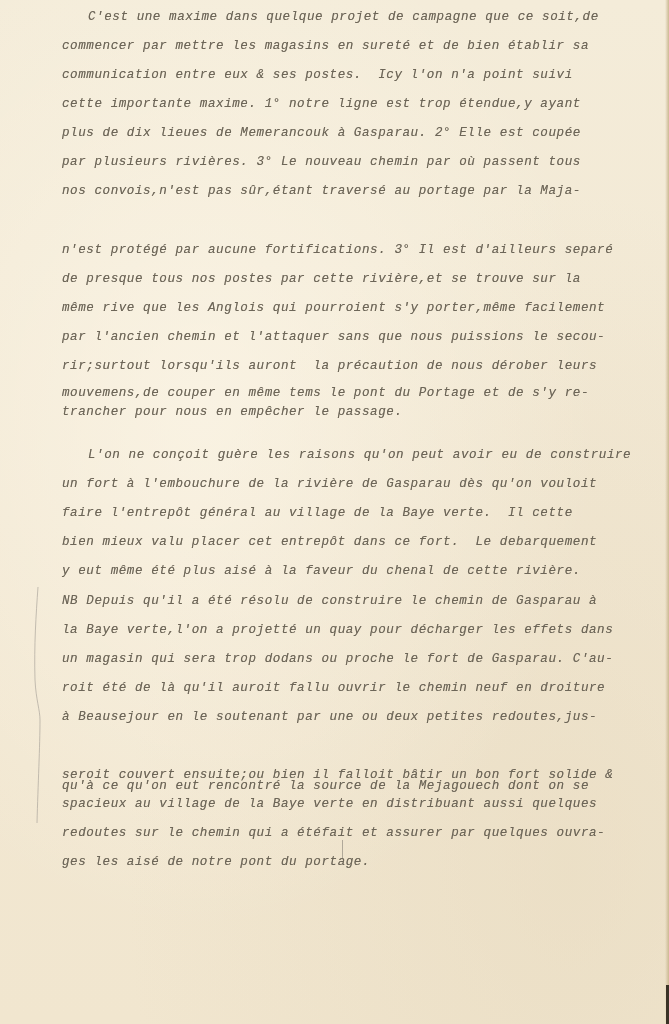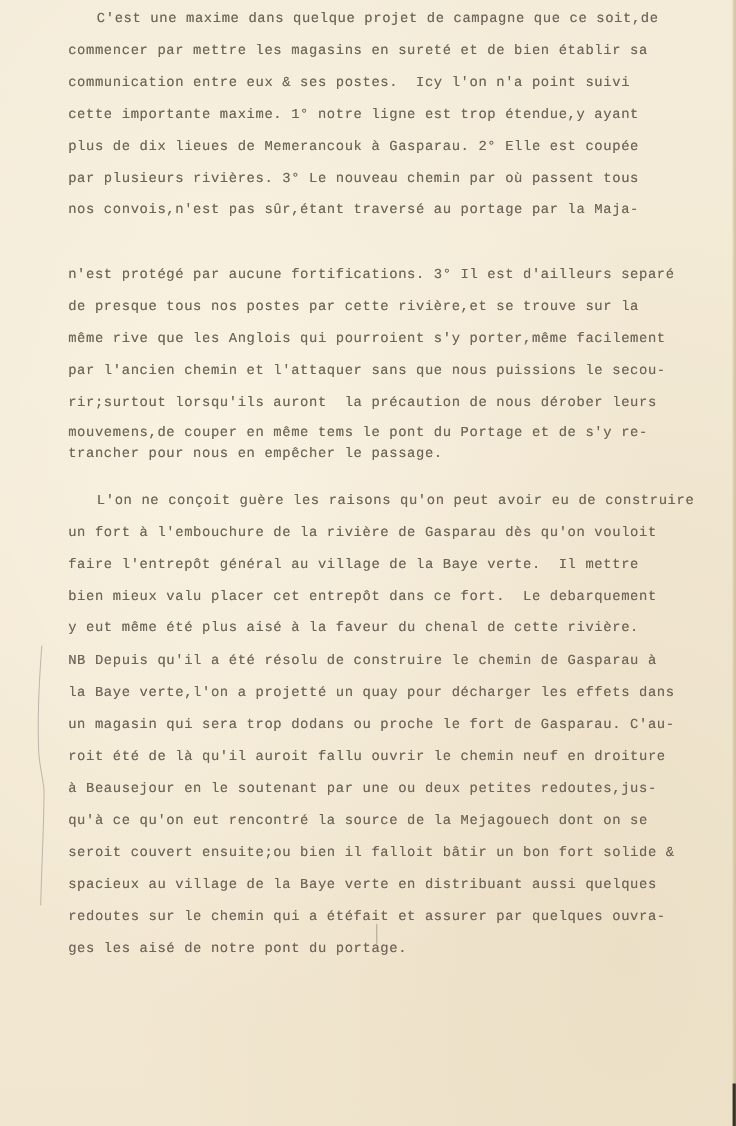--- a/index.html
+++ b/index.html
@@ -15,20 +15,21 @@
     }
     .page {
       position: absolute;
       left: 0; top: 0;
       width: 669px;
       height: 1024px;
       background:
         radial-gradient(ellipse at 30% 40%, rgba(255,250,238,0.55), rgba(255,250,238,0) 60%),
         radial-gradient(ellipse at 85% 85%, rgba(228,214,186,0.45), rgba(228,214,186,0) 55%),
         linear-gradient(180deg, #f4ecd9 0%, #f2e8d3 50%, #f1e6cf 100%);
+      font-style: italic;
     }
     .edge-right {
       position: absolute;
       right: 0; top: 0;
       width: 4px; height: 1024px;
       background: linear-gradient(90deg, rgba(210,195,165,0) 0%, #cbb892 100%);
     }
     .edge-dark {
       position: absolute;
       right: 0; top: 985px;
@@ -82,30 +83,30 @@
   <div class="line" style="top:242px">n'est protégé par aucune fortifications. 3° Il est d'ailleurs separé</div>
   <div class="line" style="top:271px">de presque tous nos postes par cette rivière,et se trouve sur la</div>
   <div class="line" style="top:329px">par l'ancien chemin et l'attaquer sans que nous puissions le secou-</div>
   <div class="line" style="top:300px">même rive que les Anglois qui pourroient s'y porter,même facilement</div>
   <div class="line" style="top:358px">rir;surtout lorsqu'ils auront  la précaution de nous dérober leurs</div>
   <div class="line" style="top:385px">mouvemens,de couper en même tems le pont du Portage et de s'y re-</div>
   <div class="line" style="top:404px">trancher pour nous en empêcher le passage.</div>
 
   <div class="line indent" style="top:447px">L'on ne conçoit guère les raisons qu'on peut avoir eu de construire</div>
   <div class="line" style="top:476px">un fort à l'embouchure de la rivière de Gasparau dès qu'on vouloit</div>
-  <div class="line" style="top:505px">faire l'entrepôt général au village de la Baye verte.  Il mettre</div>
+  <div class="line" style="top:505px">faire l'entrepôt général au village de la Baye verte.  Il cette</div>
   <div class="line" style="top:534px">bien mieux valu placer cet entrepôt dans ce fort.  Le debarquement</div>
   <div class="line" style="top:563px">y eut même été plus aisé à la faveur du chenal de cette rivière.</div>
 
   <div class="line" style="top:593px">NB Depuis qu'il a été résolu de construire le chemin de Gasparau à</div>
   <div class="line" style="top:622px">la Baye verte,l'on a projetté un quay pour décharger les effets dans</div>
   <div class="line" style="top:651px">un magasin qui sera trop dodans ou proche le fort de Gasparau. C'au-</div>
   <div class="line" style="top:680px">roit été de là qu'il auroit fallu ouvrir le chemin neuf en droiture</div>
   <div class="line" style="top:709px">à Beausejour en le soutenant par une ou deux petites redoutes,jus-</div>
-  <div class="line" style="top:738px">qu'à ce qu'on eut rencontré la source de la Mejagouech dont on se</div>
+  <div class="line" style="top:778px">qu'à ce qu'on eut rencontré la source de la Mejagouech dont on se</div>
   <div class="line" style="top:767px">seroit couvert ensuite;ou bien il falloit bâtir un bon fort solide &amp;</div>
   <div class="line" style="top:796px">spacieux au village de la Baye verte en distribuant aussi quelques</div>
   <div class="line" style="top:825px">redoutes sur le chemin qui a étéfait et assurer par quelques ouvra-</div>
   <div class="line" style="top:854px">ges les aisé de notre pont du portage.</div>
 
   <svg class="margin-bracket" viewBox="0 0 20 240">
     <path d="M8 2 C 6 30, 4 60, 5 95 C 6 115, 10 125, 10 135 C 10 160, 8 200, 7 238" fill="none" stroke="#a8a299" stroke-width="0.9" opacity="0.75"></path>
   </svg>
   <div class="pencil-mark"></div>
 </div>

